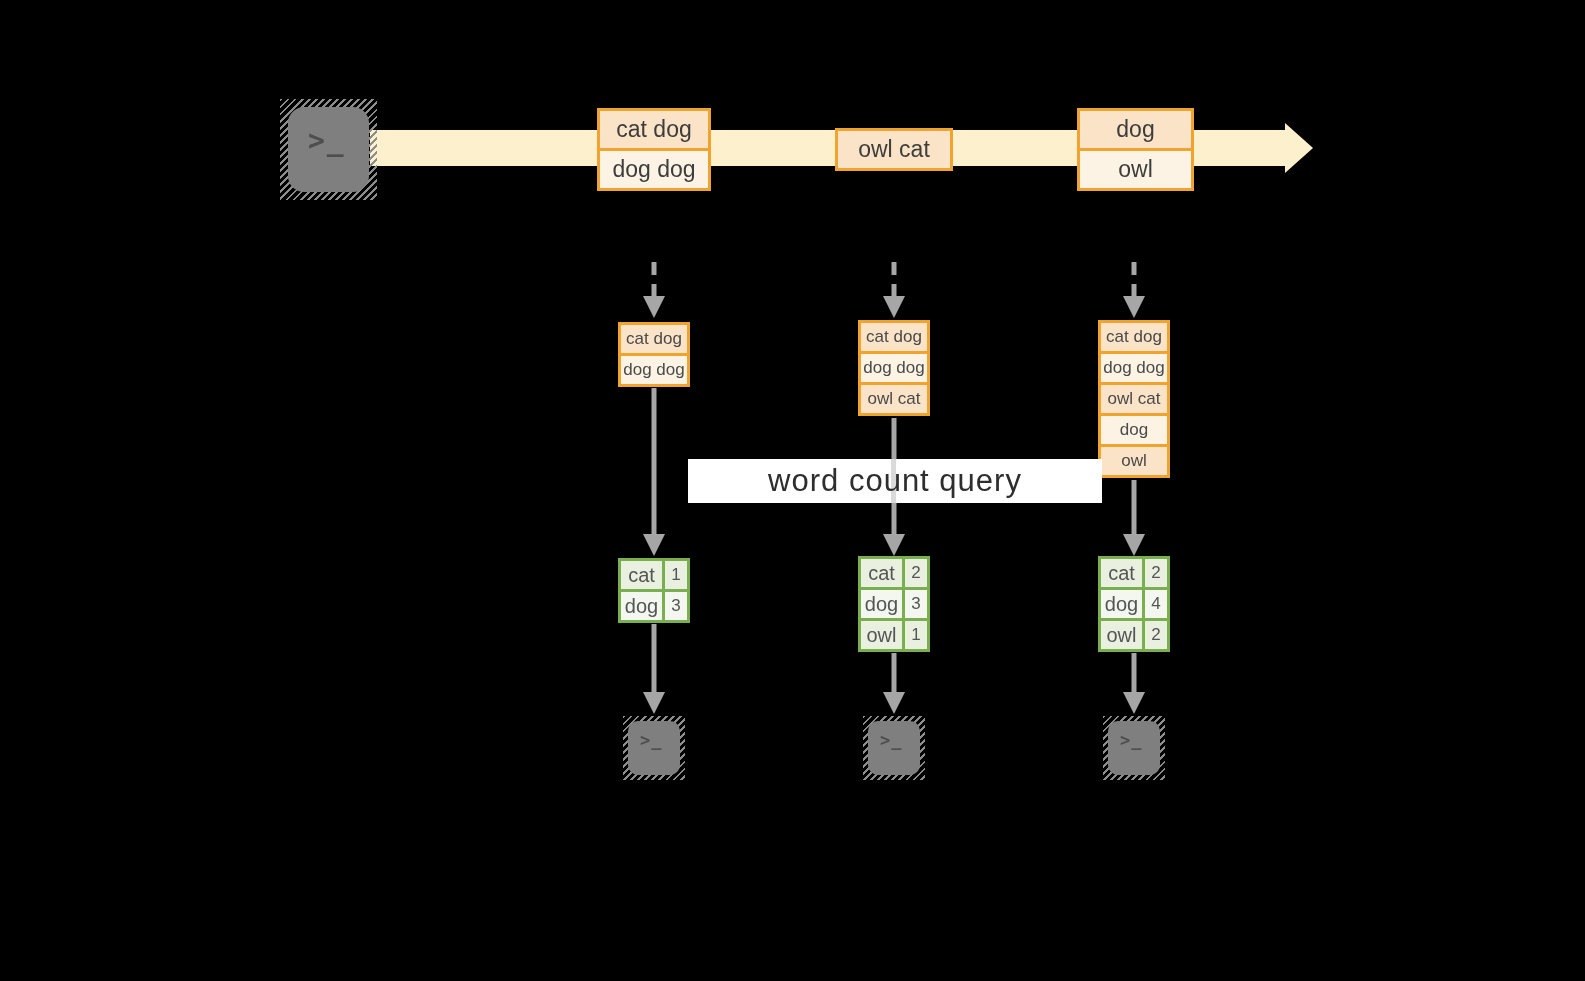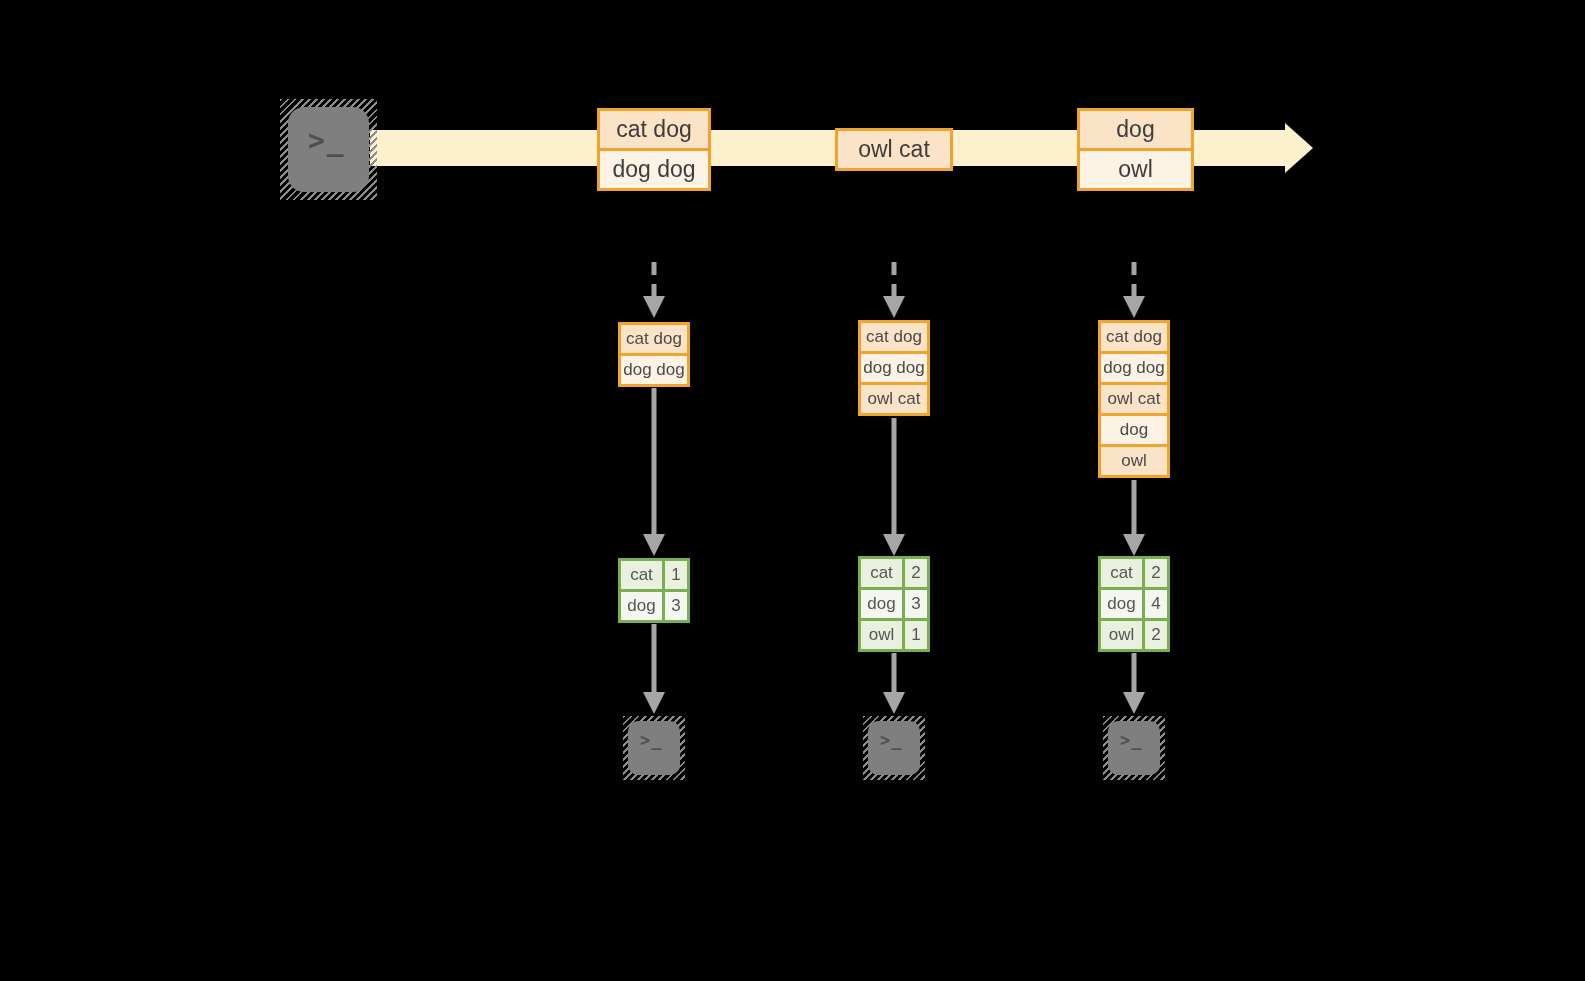--- a/index.html
+++ b/index.html
@@ -46,21 +46,21 @@
     background:#ffffff;display:flex;align-items:center;justify-content:center;
   }
   .banner-label{position:relative;z-index:2;font-size:31px;letter-spacing:1px;color:#2e2e2e;}
   .banner-strip{position:absolute;top:0;bottom:0;width:5px;background:#dadada;z-index:1;}
 
   
   .gtable{
     display:flex;flex-direction:column;gap:3px;padding:3px;background:#7aaf4f;box-sizing:border-box;
   }
   .grow{display:flex;gap:3px;height:28px;}
-  .gword{flex:1;display:flex;align-items:center;justify-content:center;font-size:17px;color:#555;}
+  .gword{flex:1;display:flex;align-items:center;justify-content:center;font-size:20px;color:#555;}
   .gnum{width:22px;display:flex;align-items:center;justify-content:center;font-size:17px;color:#555;}
   .gtable .grow:nth-child(odd) .gword,.gtable .grow:nth-child(odd) .gnum{background:#e9f0e0;}
   .gtable .grow:nth-child(even) .gword,.gtable .grow:nth-child(even) .gnum{background:#f4f7f0;}
 </style>
 </head>
 <body>
 
 <div id="canvas">
 
   <svg class="abs" style="left:0;top:0" width="1585" height="981" viewBox="0 0 1585 981">
@@ -120,20 +120,24 @@
     <div class="orow">owl cat</div>
   </div>
   <div class="abs obox window-box" style="left:1098px;top:320px;width:72px">
     <div class="orow">cat dog</div>
     <div class="orow">dog dog</div>
     <div class="orow">owl cat</div>
     <div class="orow">dog</div>
     <div class="orow">owl</div>
   </div>
 
+  <div class="abs banner" style="left:688px;top:459px;width:414px;height:44px">
+    <div class="banner-strip" style="left:203px"></div>
+    <span class="banner-label">word count query</span>
+  </div>
 
   <div class="abs gtable" style="left:618px;top:558px;width:72px">
     <div class="grow">
       <div class="gword">cat</div>
       <div class="gnum">1</div>
     </div>
     <div class="grow">
       <div class="gword">dog</div>
       <div class="gnum">3</div>
     </div>

